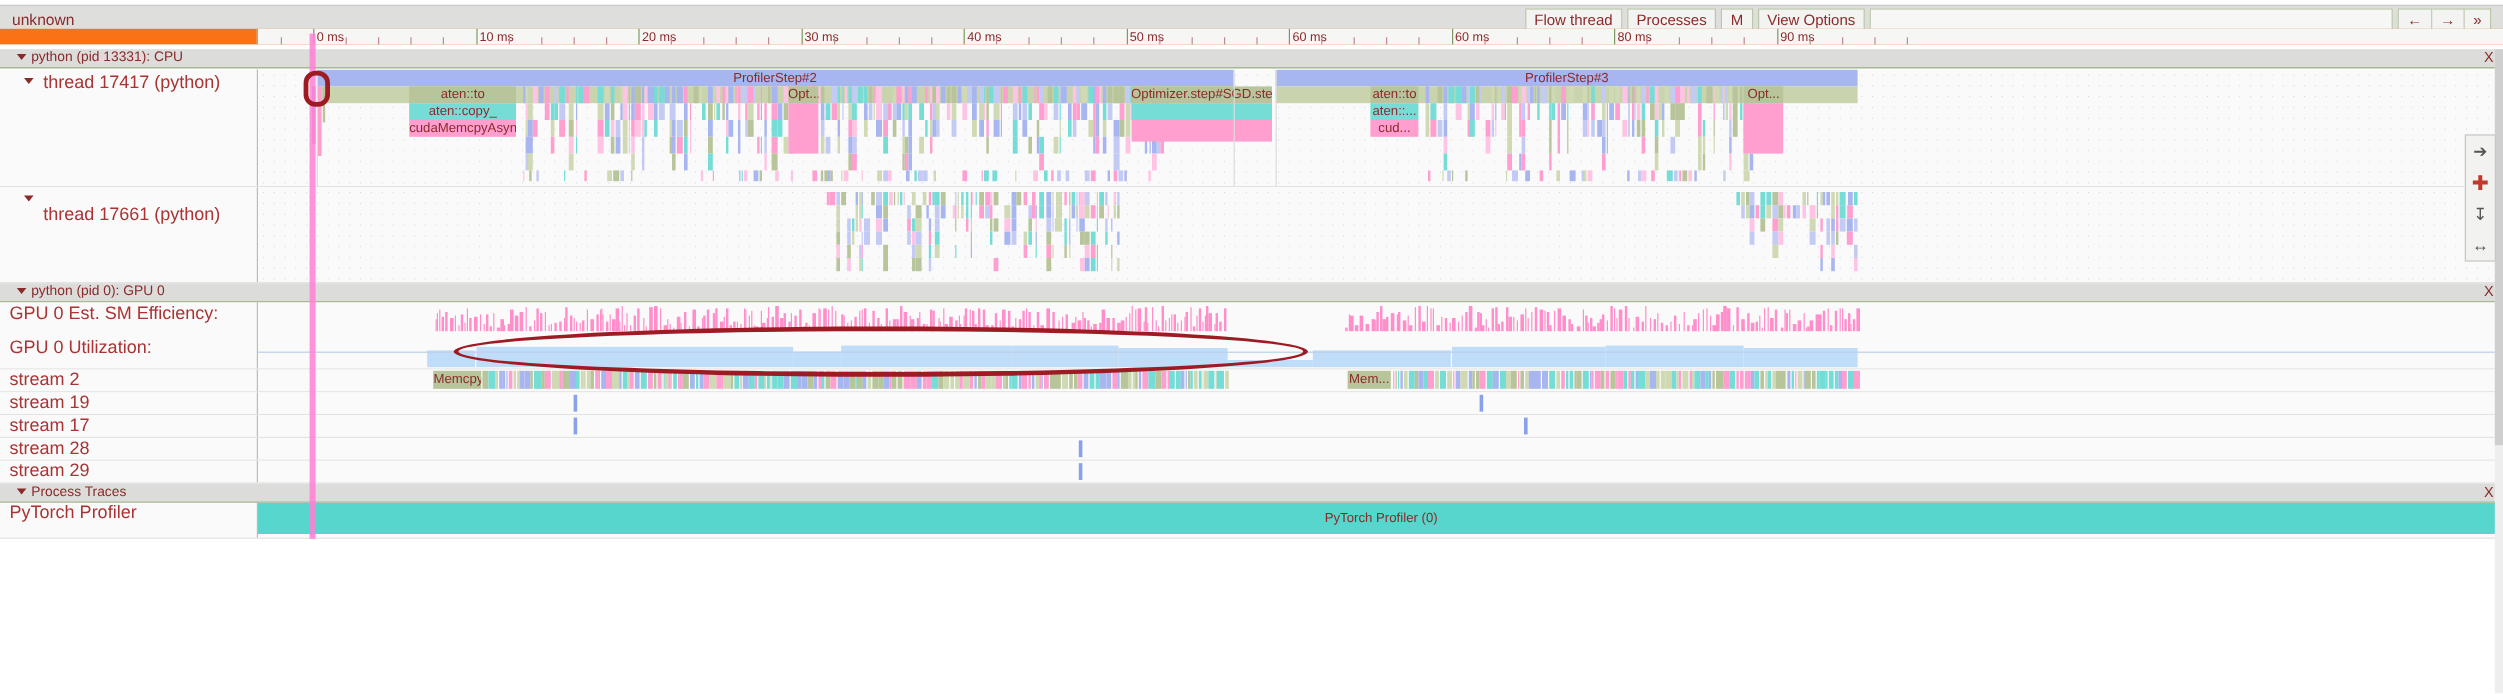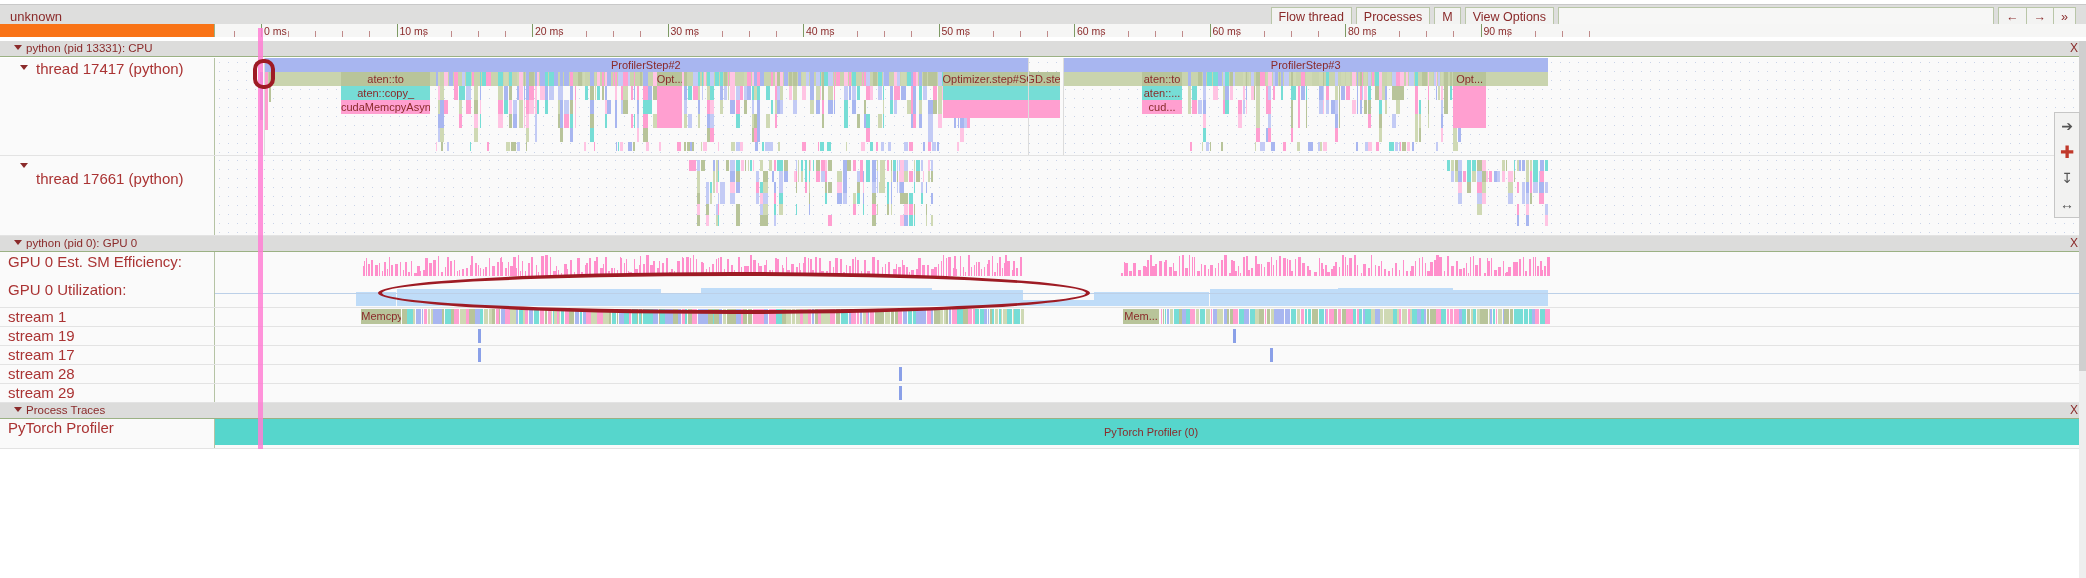--- a/index.html
+++ b/index.html
@@ -1475,21 +1475,21 @@
         <div class="slice" style="left: 807.51px; top: 20px; width: 71.815px; height: 6px; background: rgb(191, 220, 248);"></div>
         <div class="slice" style="left: 879.325px; top: 12px; width: 115.175px; height: 14px; background: rgb(191, 220, 248);"></div>
         <div class="slice" style="left: 994.5px; top: 9px; width: 128.725px; height: 17px; background: rgb(191, 220, 248);"></div>
         <div class="slice" style="left: 1123.22px; top: 8px; width: 115.175px; height: 18px; background: rgb(191, 220, 248);"></div>
         <div class="slice" style="left: 1238.4px; top: 10px; width: 94.85px; height: 16px; background: rgb(191, 220, 248);"></div>
         <div class="hairline" style="left: 0px; top: 13px; width: 1872px;"></div>
       </div>
   </div>
 
   <div class="trackrow" style="top:308px; height:19px;">
-    <div class="tlbl" style="top:0px">stream 1</div>
+    <div class="tlbl" style="top:0px">stream 2</div>
     <div class="canvas" id="cv-s7">
         <div class="slice lab" style="left: 146.27px; top: 1px; width: 39.295px; height: 15px; background: rgb(184, 196, 154);">Memcpy...</div>
         <div class="slice" style="left: 186.92px; top: 1px; width: 4.60988px; height: 15px; background: rgb(184, 196, 154);"></div>
         <div class="slice" style="left: 192.402px; top: 1px; width: 5.29538px; height: 15px; background: rgb(118, 221, 214);"></div>
         <div class="slice" style="left: 197.936px; top: 1px; width: 2.10489px; height: 15px; background: rgb(207, 217, 180);"></div>
         <div class="slice" style="left: 200.792px; top: 1px; width: 3.49702px; height: 15px; background: rgb(168, 182, 240);"></div>
         <div class="slice" style="left: 204.314px; top: 1px; width: 1.87264px; height: 15px; background: rgb(168, 182, 240);"></div>
         <div class="slice" style="left: 206.948px; top: 1px; width: 1px; height: 15px; background: rgb(168, 182, 240);"></div>
         <div class="slice" style="left: 208.792px; top: 1px; width: 3.61398px; height: 15px; background: rgb(255, 159, 208);"></div>
         <div class="slice" style="left: 212.703px; top: 1px; width: 2.30219px; height: 15px; background: rgb(207, 217, 180);"></div>

